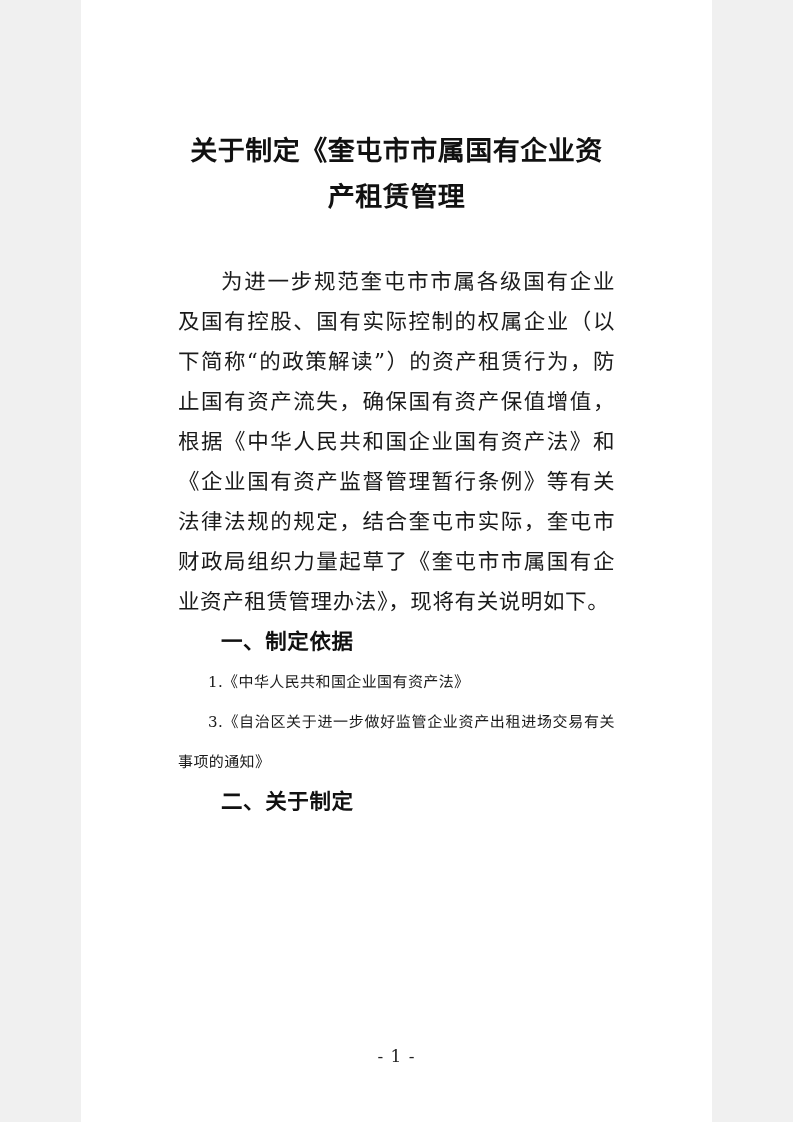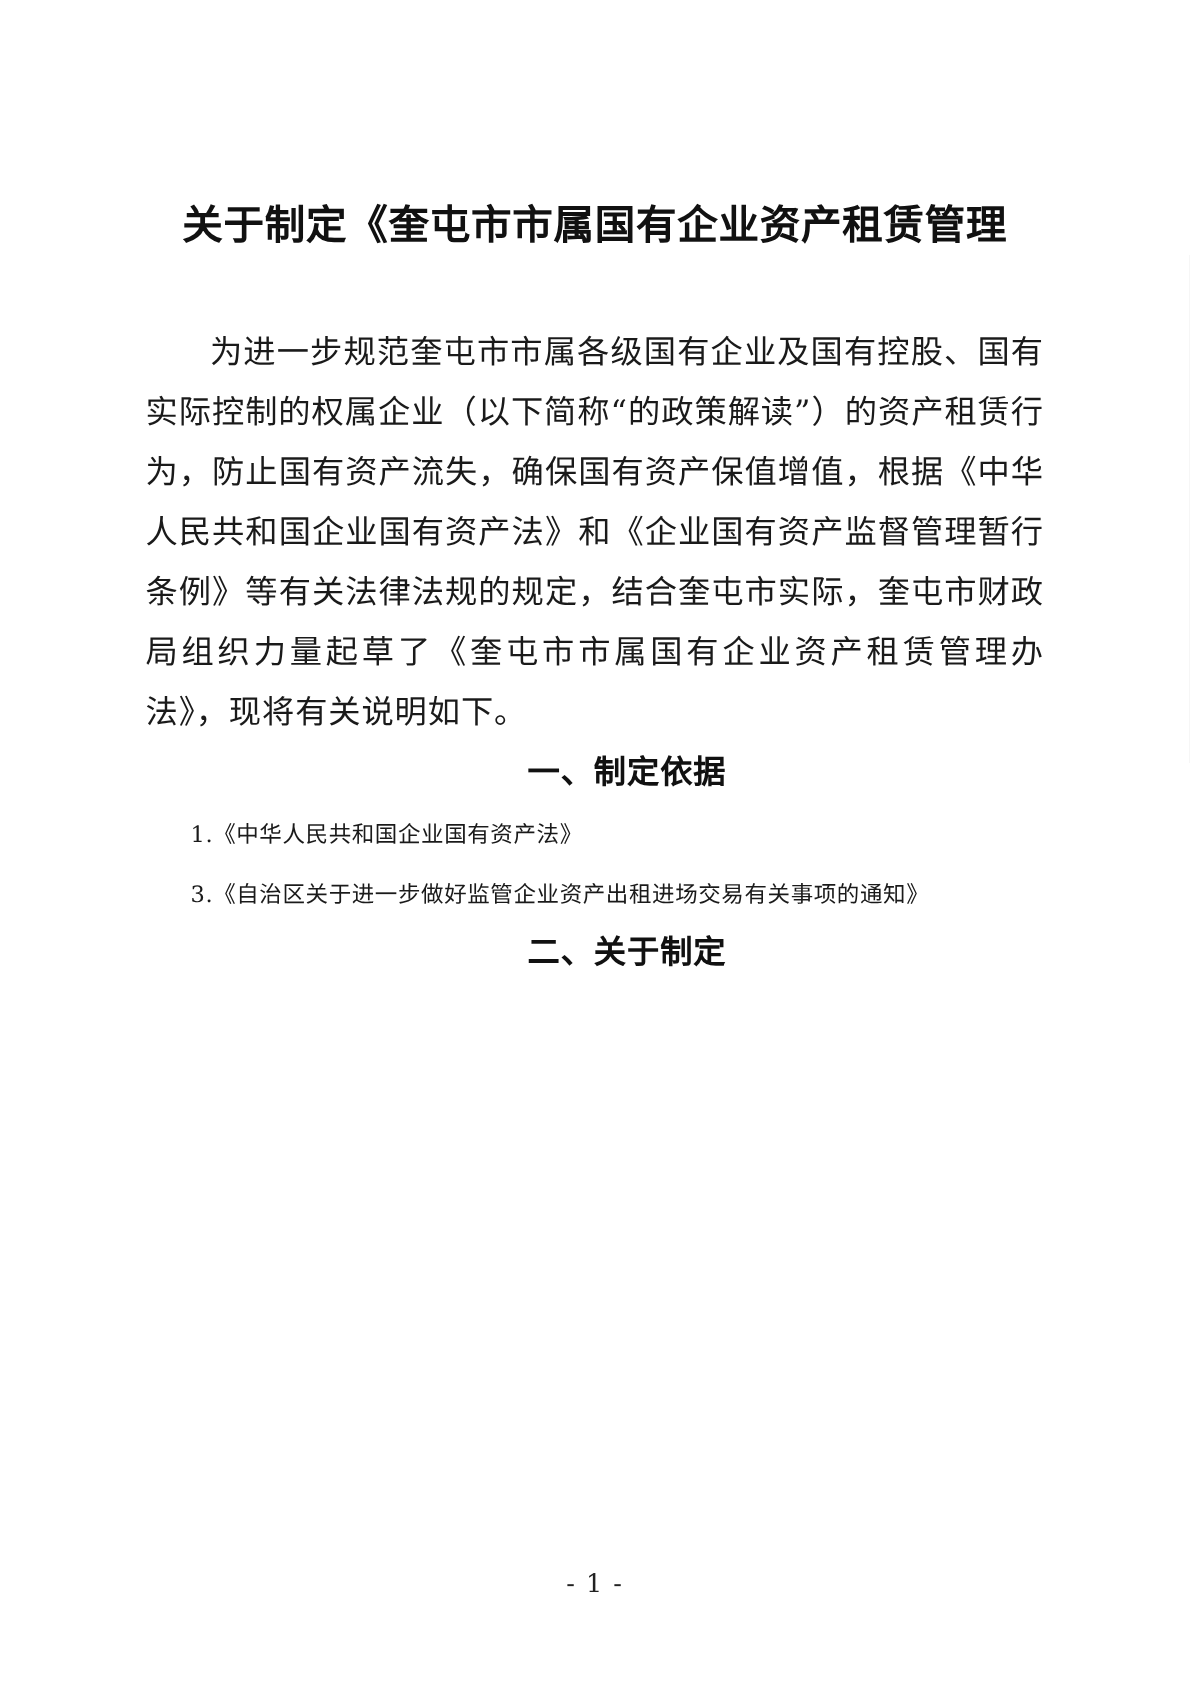--- a/index.html
+++ b/index.html
@@ -1,21 +1,21 @@
 <!DOCTYPE html>
 <html lang="zh-CN"><head>
 <meta charset="utf-8">
 <style>
   html, body {
     margin: 0;
     padding: 0;
     background: #f0f0f0;
   }
   .page {
-    width: 793px;
+    width: 631px;
     height: 1122px;
     background: #ffffff;
     margin: 0 auto;
     position: relative;
     box-sizing: border-box;
     font-family: "DejaVu Serif", "Liberation Serif", serif;
     color: #1a1a1a;
     overflow: hidden;
   }
   .content {
@@ -48,21 +48,20 @@
   }
   h2.section-heading {
     font-family: "DejaVu Sans", "Liberation Sans", sans-serif;
     font-weight: bold;
     font-size: 21.5px;
     line-height: 40px;
     margin: 0;
     text-indent: 2em;
     letter-spacing: 0.6px;
     color: #111;
-    text-align: center;
   }
   p.list-item {
     font-size: 15px;
     line-height: 40px;
     margin: 0;
     text-indent: 2em;
     letter-spacing: 0.4px;
     text-align: justify;
     text-justify: inter-ideograph;
   }

